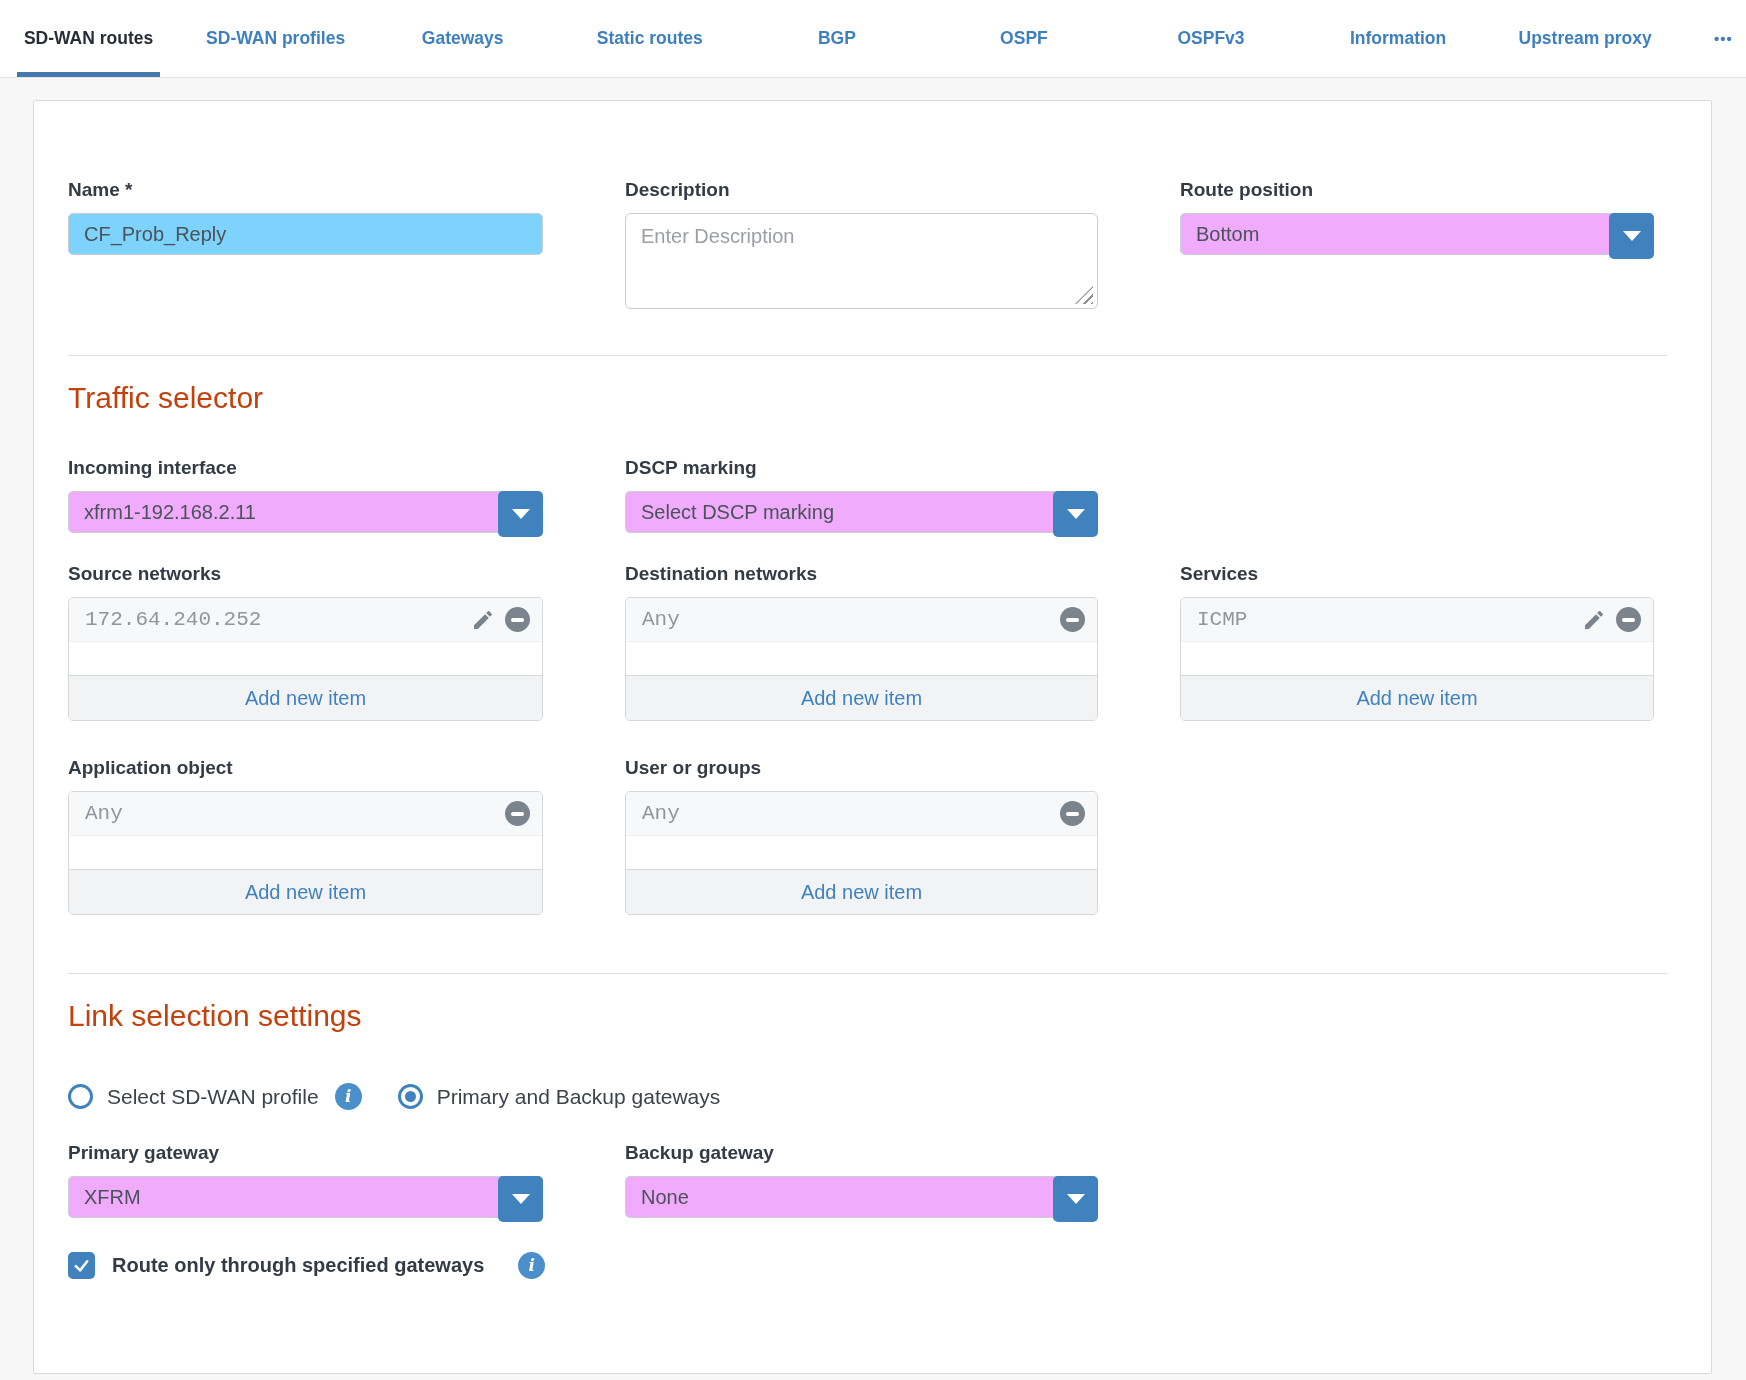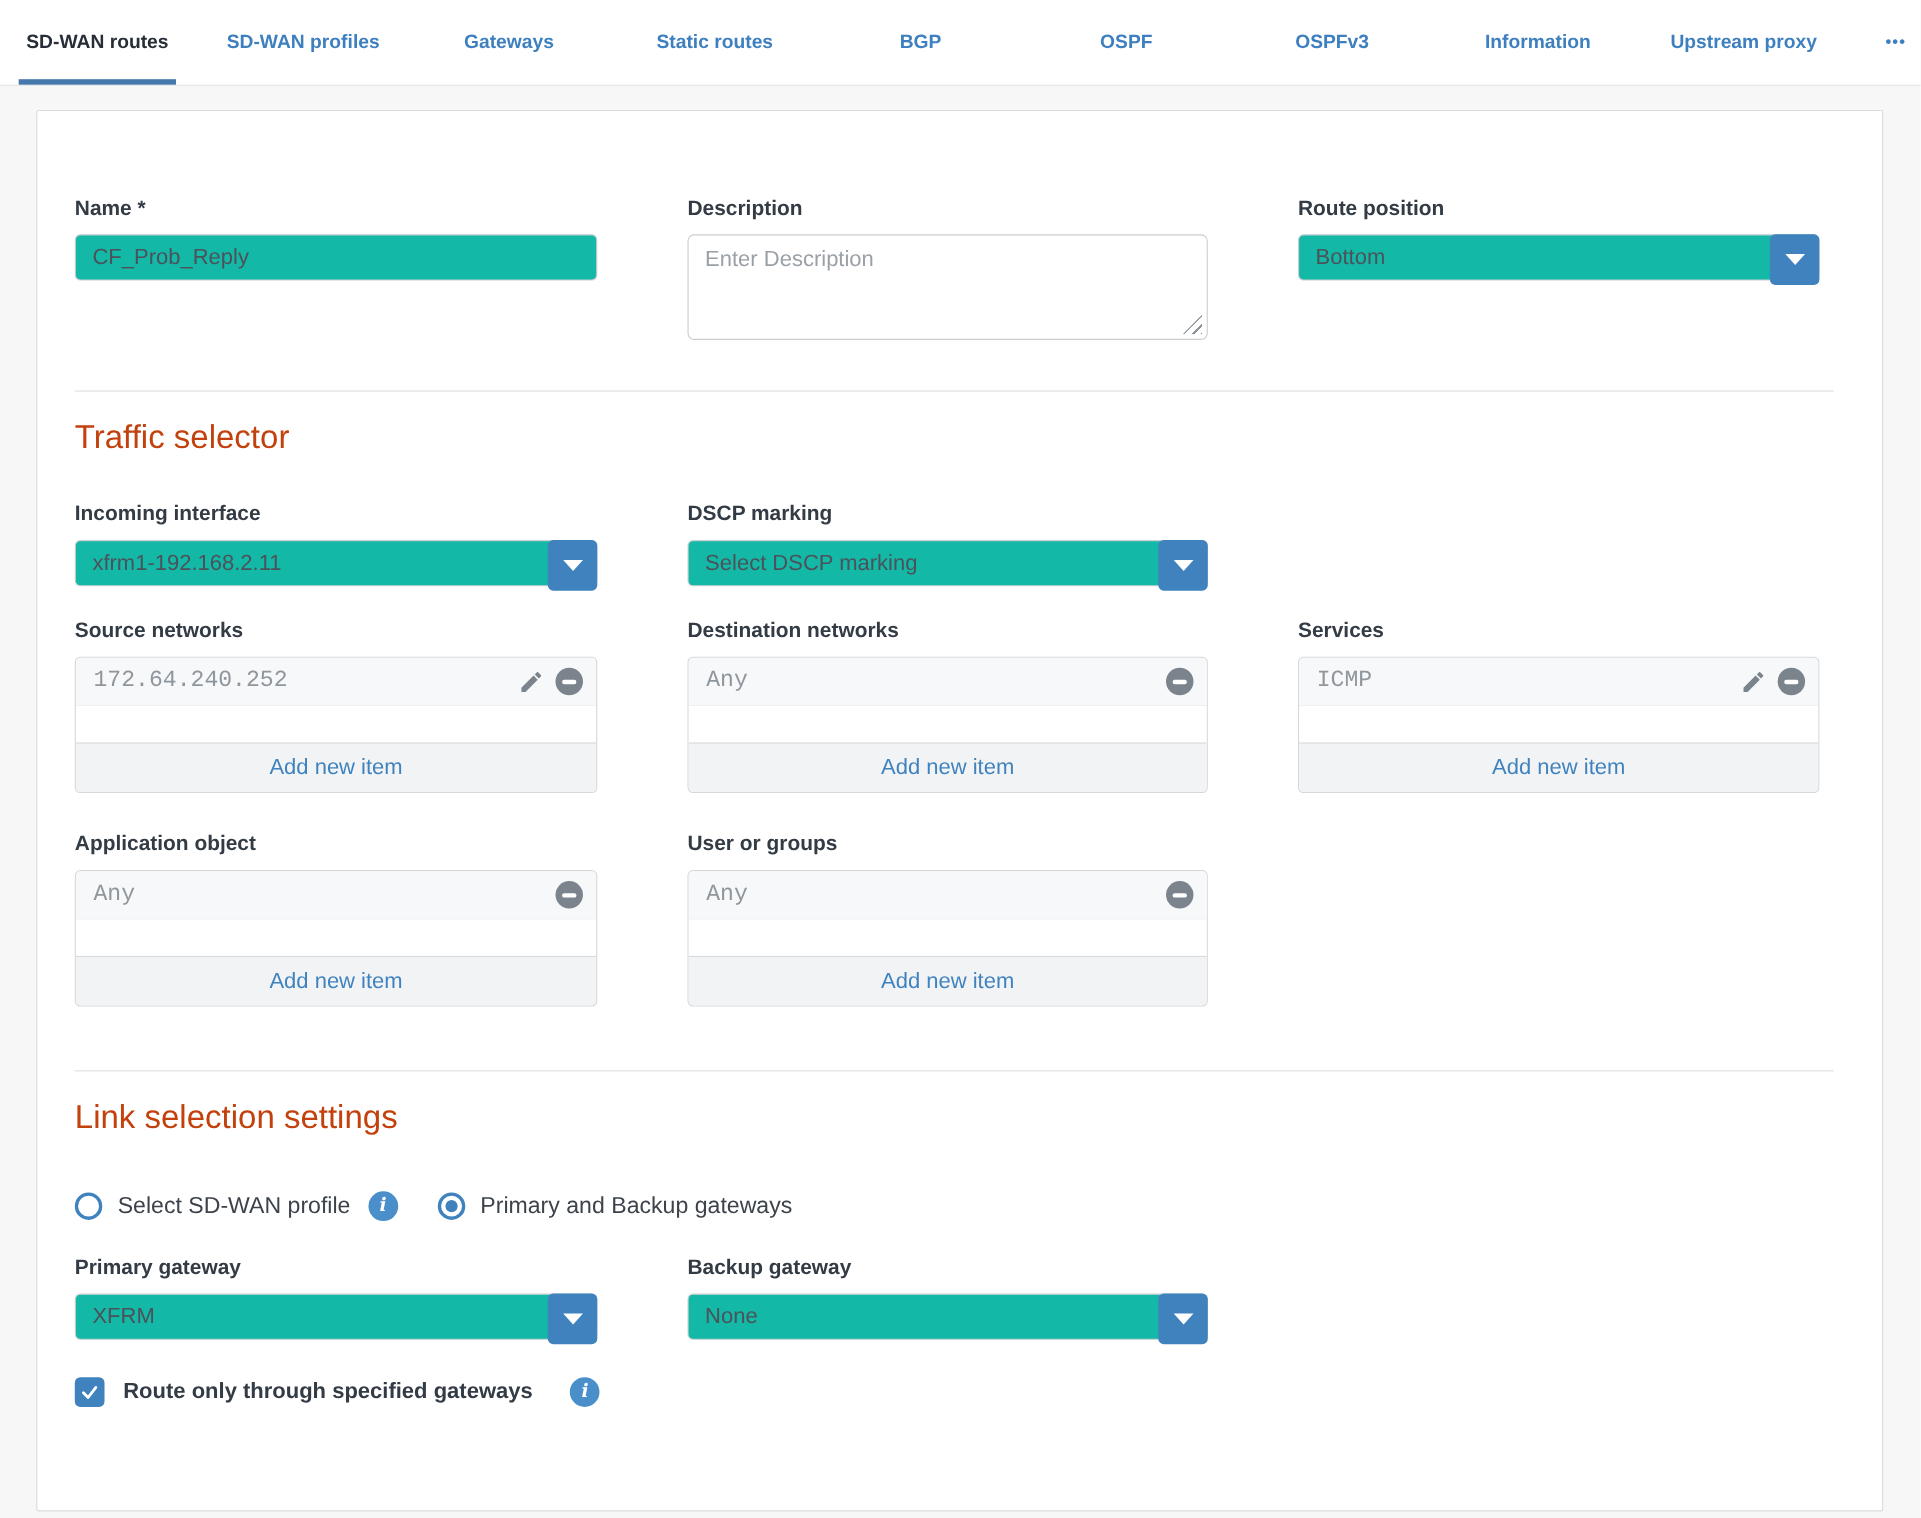--- a/index.html
+++ b/index.html
@@ -23,29 +23,29 @@
   .tab.active::after{content:"";position:absolute;left:0;right:0;bottom:0;height:5px;background:var(--underline-blue);}
   .tab-more{width:58px;display:flex;align-items:center;justify-content:center;font-size:15px;font-weight:700;color:var(--tab-blue);letter-spacing:1px;cursor:pointer;}
 
   
   .card{margin:22px 33px 0 33px;width:1679px;height:1274px;background:#fff;border:1px solid #d9dbdd;border-radius:2px;padding:78px 44px 0 34px;overflow:hidden;}
 
   .grid3{display:grid;grid-template-columns:475px 473px 474px;column-gap:82px;align-items:start;}
 
   .field-label{font-size:19px;font-weight:700;color:var(--label-dark);margin-bottom:12px;line-height:22px;}
 
-  .text-input{width:100%;height:42px;border:1px solid var(--border-gray);border-radius:5px;padding:0 15px;font-size:20px;color:var(--value-gray);font-family:"Liberation Sans",sans-serif;background:#14b8a6;outline:none;}
+  .text-input{width:100%;height:42px;border:1px solid var(--border-gray);border-radius:5px;padding:0 15px;font-size:20px;color:var(--value-gray);font-family:"Liberation Sans",sans-serif;background:#7dd3fc;outline:none;}
 
   .textarea-wrap{position:relative;}
   textarea.desc{width:100%;height:96px;border:1px solid var(--border-gray);border-radius:6px;padding:11px 15px;font-size:20px;color:var(--value-gray);font-family:"Liberation Sans",sans-serif;resize:none;outline:none;display:block;}
   textarea.desc::placeholder{color:#9aa0a6;}
   .resize-handle{position:absolute;right:5px;bottom:5px;width:18px;height:18px;clip-path:polygon(100% 0,0 100%,100% 100%);background:repeating-linear-gradient(135deg,#8d9297 0 2px,transparent 2px 6px);}
 
   
-  .select{position:relative;height:42px;border:1px solid var(--border-gray);border-radius:5px;background:#14b8a6;cursor:pointer;}
+  .select{position:relative;height:42px;border:1px solid var(--border-gray);border-radius:5px;background:#f0abfc;cursor:pointer;}
   .select-value{display:block;line-height:40px;padding:0 56px 0 15px;font-size:20px;color:var(--value-gray);white-space:nowrap;overflow:hidden;}
   .select-btn{position:absolute;top:-1px;right:-1px;bottom:-5px;width:45px;background:var(--accent-blue);border-radius:5px;display:flex;align-items:center;justify-content:center;}
   .caret{width:0;height:0;border-left:9px solid transparent;border-right:9px solid transparent;border-top:10px solid #fff;}
 
   
   .divider{border:none;border-top:1px solid #dcdee0;margin-top:46px;}
   .section-h2{font-size:30px;font-weight:400;color:#c2410c;line-height:38px;margin-top:23px;}
   .row-gap-lg{margin-top:40px;}
   .row-gap-md{margin-top:30px;}
   .row-gap-box{margin-top:36px;}

